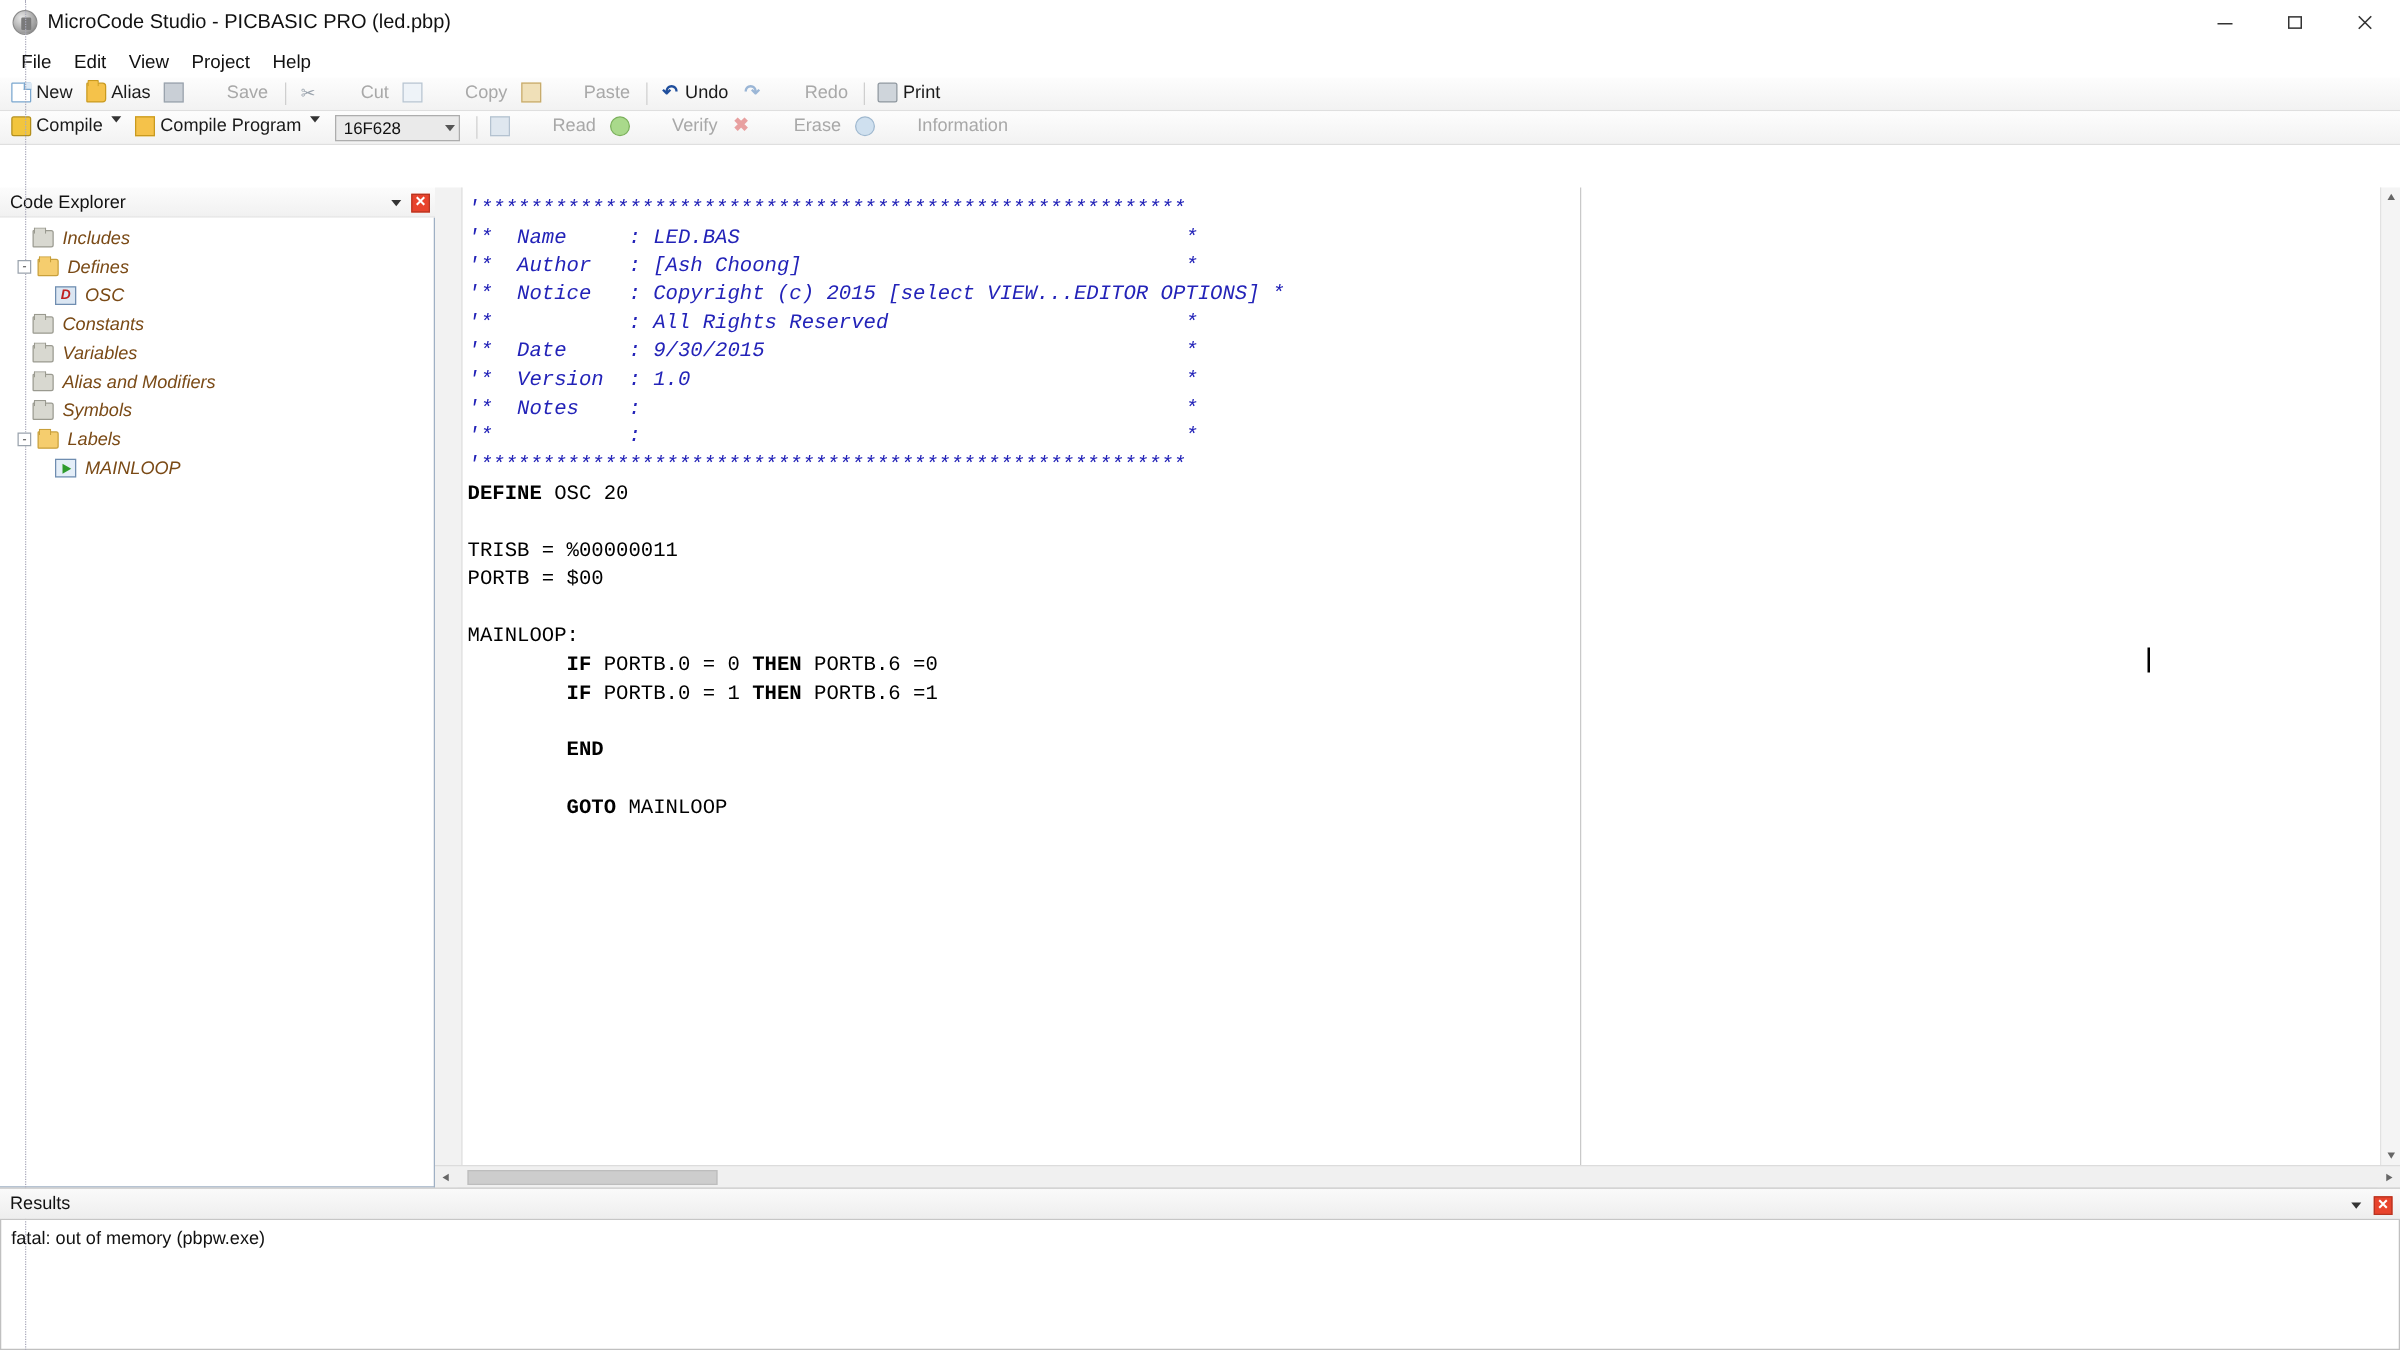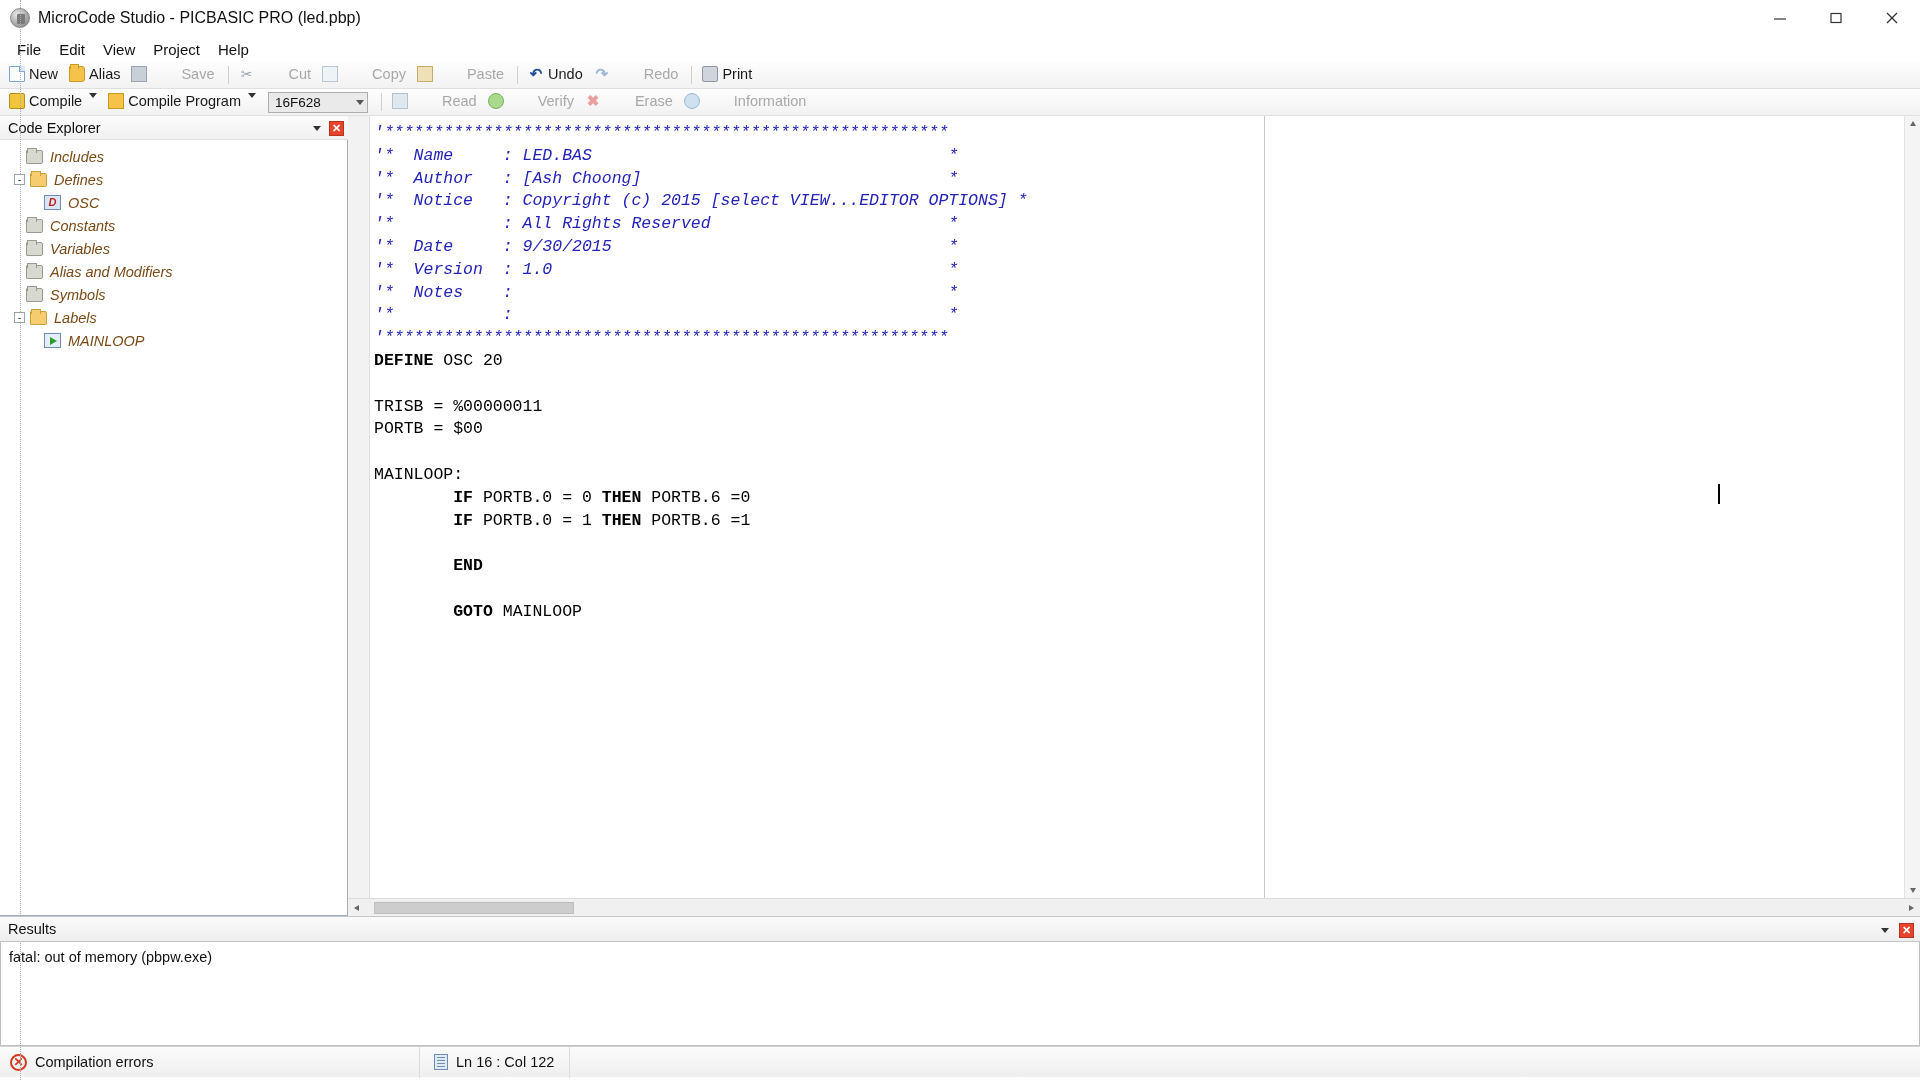--- a/index.html
+++ b/index.html
@@ -81,21 +81,21 @@
   .ico-erase { color:#e8a0a0; font-size:15px; line-height:16px; text-align:center; font-weight:bold; }
   .ico-info { background:#cfe0ef; border:1px solid #9fb8cf; border-radius:50%; }
   .combo {
     width: 100px; height: 21px; margin: 0 6px 0 4px;
     background:#eaeaea; border:1px solid #adadad;
     display:flex; align-items:center; justify-content:space-between;
     padding: 0 3px 0 6px; font-size:13.5px; color:#111;
   }
   .combo .cv { width:0;height:0;border-left:4px solid transparent;border-right:4px solid transparent;border-top:5px solid #555; }
   
-  #main { display:flex; height: 800px; }
+  #main { display:flex; height: 800px; margin-top: 34px; }
   
   #sidebar { width: 348px; flex:none; display:flex; flex-direction:column; background:#fff; }
   #ce-header {
     height: 24px; display:flex; align-items:center;
     padding-left:8px; font-size:14.5px; color:#111;
     background: linear-gradient(#fcfcfc,#f1f1f1);
     border-bottom:1px solid #e2e2e2;
     position:relative;
   }
   #ce-header .hdr-btns { position:absolute; right:4px; top:0; height:24px; display:flex; align-items:center; gap:8px; }

